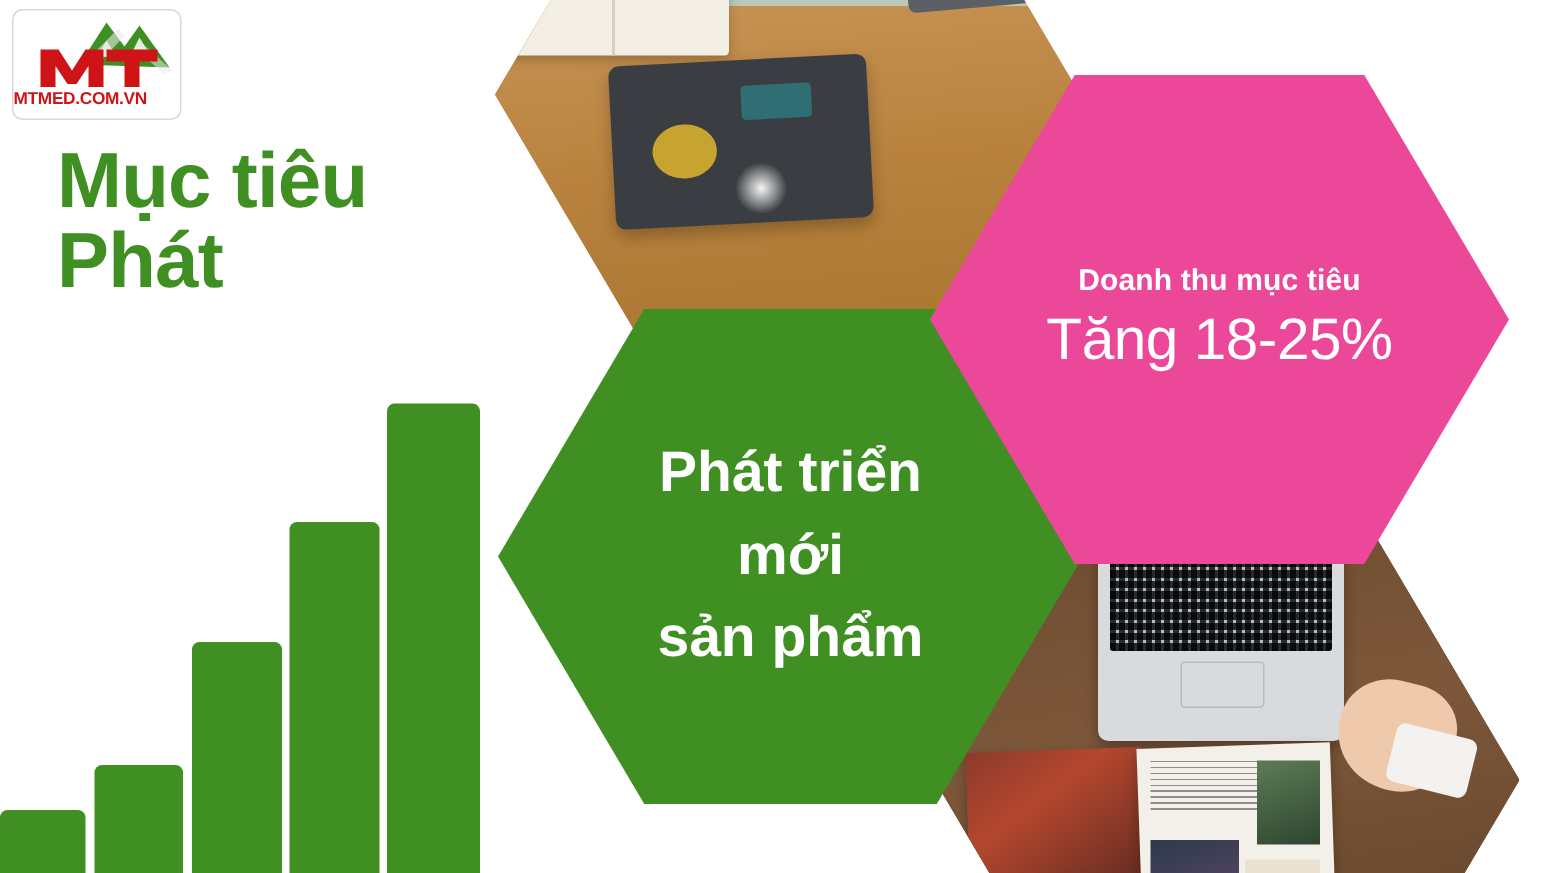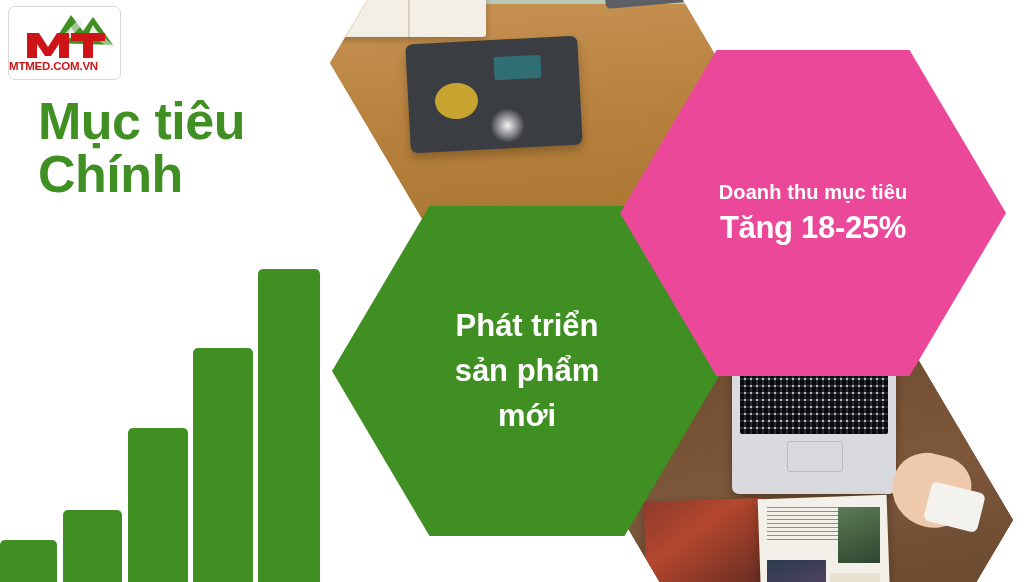--- a/index.html
+++ b/index.html
@@ -125,35 +125,35 @@
     position: absolute;
     left: 0; right: 0;
     top: 50%;
     transform: translateY(-50%);
     text-align: center;
     color: #ffffff;
     padding: 0 18%;
     box-sizing: border-box;
   }
   #hex-green .hex-content {
-    font-size: 31px;
+    font-size: 38px;
     font-weight: bold;
     line-height: 1.45;
     padding: 0 12%;
   }
   #hex-green .hex-content span { display: block; }
   #red-label {
     font-size: 20px;
     font-weight: bold;
     margin-bottom: 6px;
     letter-spacing: 0.1px;
   }
   #red-value {
-    font-size: 31px;
-    font-weight: bold;
+    font-size: 39px;
+    font-weight: normal;
     letter-spacing: -0.3px;
   }
 
   
   .scene { position: absolute; inset: 0; }
   .obj { position: absolute; }
 
   
   #top-desk   { left:0; top:32%; right:0; bottom:0;
                 background: linear-gradient(175deg,#c79354 0%,#b9833f 45%,#a9752f 100%); }
@@ -250,22 +250,22 @@
       <div class="obj" id="bt-mag-ph3"></div>
       <div class="obj" id="bt-hand-r"></div>
       <div class="obj" id="bt-cuff-r"></div>
 
     </div>
   </div>
 
   <div class="hex" id="hex-green">
     <div class="hex-content">
       <span>Phát triển</span>
+      <span>mới</span>
       <span>sản phẩm</span>
-      <span>mới</span>
     </div>
   </div>
 
   <div class="hex" id="hex-red">
     <div class="hex-content">
       <div id="red-label">Doanh thu mục tiêu</div>
       <div id="red-value">Tăng 18-25%</div>
     </div>
   </div>
 
@@ -277,16 +277,16 @@
       <path d="M46 36 L70 12 L74 17 L52 40 Z" fill="#e9e9e9" opacity="0.6"></path>
       <path d="M86 22 L106 40 L100 42 L83 27 Z" fill="#e9e9e9" opacity="0.55"></path>
       <path d="M18 51 L18 26 L30 26 L39 40 L48 26 L60 26 L60 51 L50 51 L50 37 L42 49 L36 49 L28 37 L28 51 Z" fill="#cf1417"></path>
       <path d="M62 26 L96 26 L96 34 L84 34 L84 51 L74 51 L74 34 L62 34 Z" fill="#cf1417"></path>
     </svg>
     <div id="logo-tagline">MTMED.COM.VN</div>
   </div>
 
   <div id="headline">
     <span class="line1">Mục tiêu</span>
-    <span class="line2">Chính</span>
+    <span class="line2">Phát</span>
   </div>
 
 </div>
 
 </body></html>

